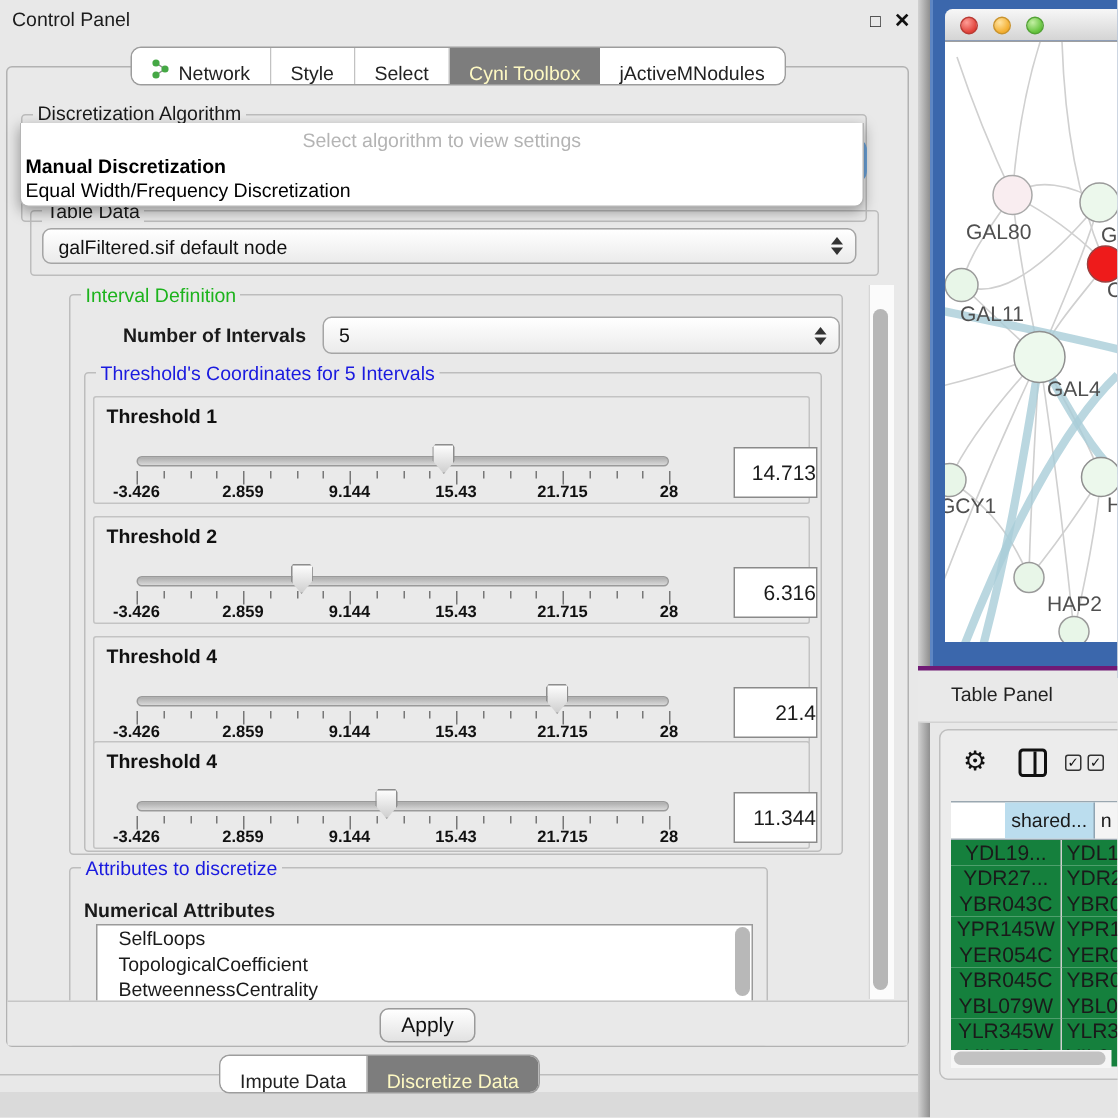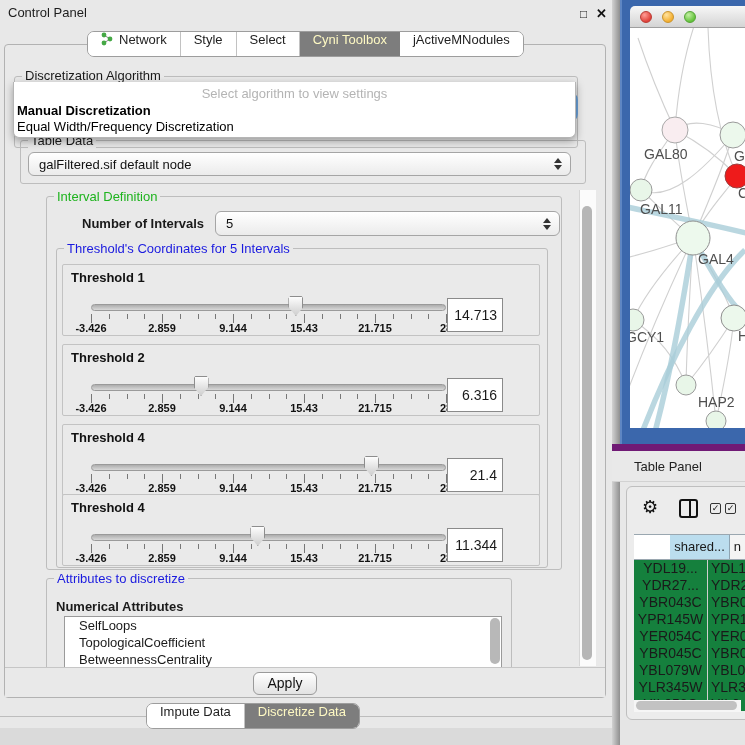--- a/index.html
+++ b/index.html
@@ -12,21 +12,21 @@
   #panel-title { left:8px; top:5px; font-size:13px; color:#1c1c1c; }
   #float-icon { left:580px; top:7px; font-size:12px; color:#222; }
   #close-icon { left:596px; top:6px; font-size:13px; font-weight:bold; color:#111; }
 
   #content-panel { left:4px; top:44px; width:602px; height:654px; background:#e9e9e9;
                    border:1px solid #b2b2b2; border-radius:4px; }
 
   
   .seg-bar { display:flex; height:26px; background:#fff; border:1px solid #9d9d9d;
              border-radius:7px; overflow:hidden; z-index:6; font-size:13px; }
-  .seg { display:flex; align-items:flex-start; padding:0 13px; background:#fff; color:#222;
+  .seg { display:flex; align-items:flex-end; padding:0 13px; background:#fff; color:#222;
          border-right:1px solid #c2c2c2; white-space:nowrap; cursor:default; }
   .seg:last-child { border-right:none; }
   .seg.selected { background:var(--selected-tab-bg); color:#fef9c3; border-right:none; }
   #top-tabbar { left:87px; top:31px; }
   #bottom-tabbar { left:146px; top:703px; }
   .net-ico { margin-right:6px; display:inline-block; }
 
   
   .groupbox { position:absolute; border:1px solid #bdbdbd; border-radius:3px; }
   .glabel { position:absolute; top:-8px; left:7px; background:#e9e9e9; padding:0 3px;
@@ -66,22 +66,22 @@
                background:linear-gradient(#adadad,#d9d9d9); border:1px solid #9a9a9a; }
   .thr-handle { position:absolute; top:31px; width:15px; height:20px;
                 background:linear-gradient(#fdfdfd,#cfcfcf); border:1px solid #8d8d8d;
                 clip-path:polygon(12% 0,88% 0,100% 12%,100% 55%,50% 100%,0 55%,0 12%); }
   .tickrow { position:absolute; left:28px; top:49px; width:355px; height:10px; }
   .tick { position:absolute; top:0; width:1px; background:#777; }
   .tick.minor { height:5px; }
   .tick.major { height:9px; }
   .ticklabels { position:absolute; left:28px; top:57px; width:355px; height:12px; }
   .ticklabel { position:absolute; transform:translateX(-50%); font-size:11px; font-weight:bold; color:#111; white-space:nowrap; }
-  .thr-value { position:absolute; left:384px; top:33px; width:56px; height:34px; background:#fff;
-               border:1px solid #8a8a8a; font-size:14px; text-align:right; line-height:32px; padding-right:5px; }
+  .thr-value { position:absolute; left:426px; top:33px; width:56px; height:34px; background:#fff;
+               border:1px solid #8a8a8a; font-size:14px; text-align:right; line-height:32px; }
 
   
   #attr-list { left:64px; top:616px; width:438px; height:56px; background:#fff;
                border:1px solid #9a9a9a; overflow:hidden; font-size:13px; z-index:1; }
   .attr-item { padding:1px 0 1px 14px; height:17px; white-space:nowrap; }
   #attr-scroll-thumb { position:absolute; right:2px; top:2px; width:10px; height:46px;
                        background:#b8b8b8; border-radius:5px; }
 
   
   #apply-bar { left:5px; top:667px; width:600px; height:30px; background:#e9e9e9;
@@ -100,21 +100,21 @@
   #net-titlebar { left:630px; top:6px; width:115px; height:22px;
                   background:linear-gradient(#f7f7f7,#d4d4d4); border-bottom:1px solid #9f9f9f;
                   border-radius:5px 0 0 0; }
   .tl { position:absolute; top:5px; width:12px; height:12px; border-radius:50%; }
   .tl.red { left:10px; background:radial-gradient(circle at 35% 30%,#ff9d96,#e0423a 70%); border:1px solid #b93a33; }
   .tl.yellow { left:32px; background:radial-gradient(circle at 35% 30%,#ffe3a0,#f3ae2f 70%); border:1px solid #c9932d; }
   .tl.green { left:54px; background:radial-gradient(circle at 35% 30%,#c3efa3,#64c33c 70%); border:1px solid #53a335; }
   #net-canvas { left:630px; top:28px; width:115px; height:400px; background:#fff; overflow:hidden; }
 
   #table-panel-header { left:612px; top:444px; width:133px; height:38px; background:#e9e9e9;
-                        border-top:7px solid #701a75; border-bottom:1px solid #d2d2d2; }
+                        border-top:3px solid #701a75; border-bottom:1px solid #d2d2d2; }
   #table-panel-title { position:absolute; left:22px; top:8px; font-size:13px; color:#222; }
   #table-outer { left:626px; top:486px; width:130px; height:234px; background:#ececec;
                  border:1px solid #bfbfbf; border-radius:6px; }
   #gear-icon { left:642px; top:496px; font-size:18px; color:#111; }
   #split-icon { left:679px; top:499px; width:19px; height:19px; border:2px solid #111; border-radius:3px; }
   #split-icon i { position:absolute; left:8px; top:0; width:2px; height:15px; background:#111; }
   .cbx { position:absolute; top:503px; width:11px; height:11px; border:1.5px solid #333; border-radius:2px;
          font-size:9px; line-height:9px; text-align:center; color:#111; }
   #cbx1 { left:710px; } #cbx2 { left:725px; }
 

